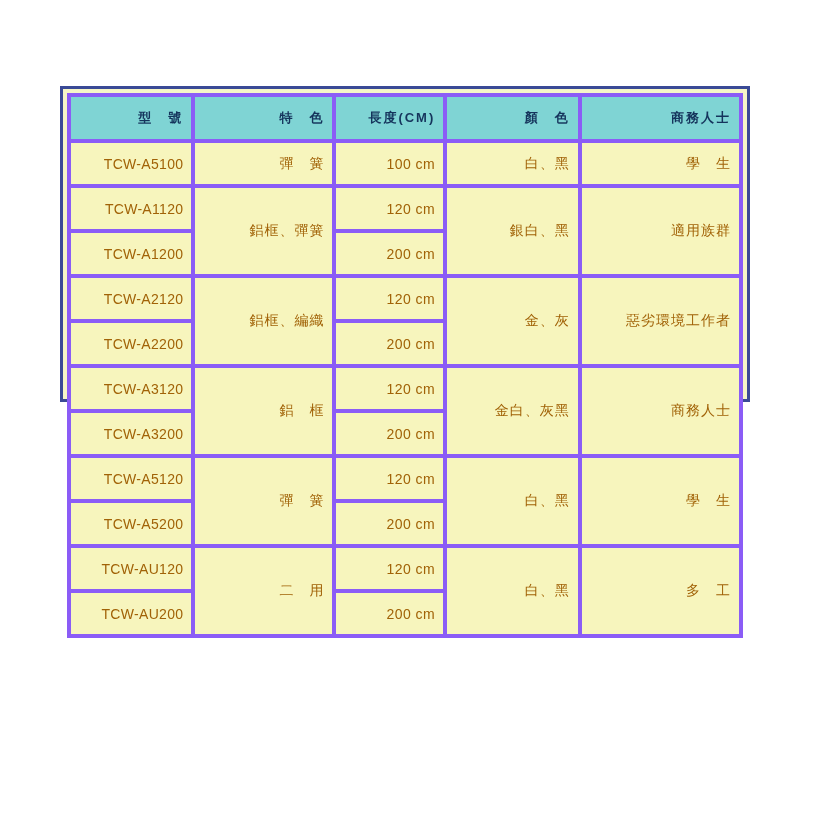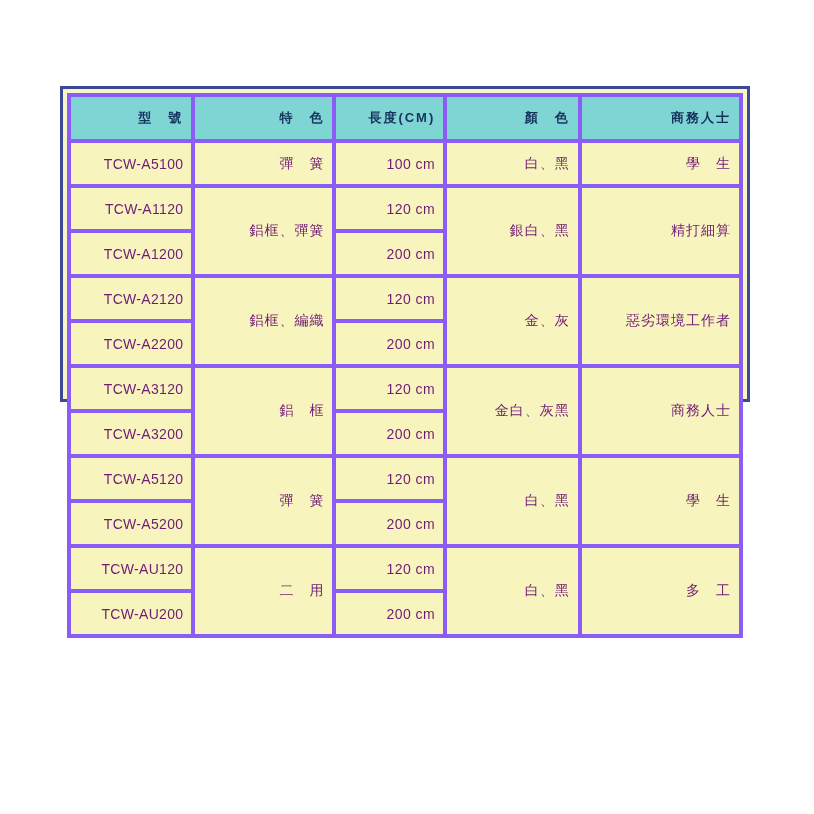--- a/index.html
+++ b/index.html
@@ -45,21 +45,21 @@
     color: #15345c;
     font-weight: bold;
     font-size: 13px;
     letter-spacing: 2px;
     height: 26px;
     border: 1px solid #ffffff;
   }
 
   tbody td {
     background: #f7f5bd;
-    color: #701a75;
+    color: #a16207;
     font-size: 14px;
     height: 25px;
   }
 
   td.model {
     letter-spacing: 0.3px;
     font-size: 14px;
   }
   td.feature {
     letter-spacing: 1px;
@@ -113,21 +113,21 @@
         <td class="length">100 cm</td>
         <td class="color">白、黑</td>
         <td class="target">學　生</td>
       </tr>
 
       <tr>
         <td class="model">TCW-A1120</td>
         <td class="feature" rowspan="2">鋁框、彈簧</td>
         <td class="length">120 cm</td>
         <td class="color" rowspan="2">銀白、黑</td>
-        <td class="target" rowspan="2">精打細算</td>
+        <td class="target" rowspan="2">適用族群</td>
       </tr>
       <tr>
         <td class="model">TCW-A1200</td>
         <td class="length">200 cm</td>
       </tr>
 
       <tr>
         <td class="model">TCW-A2120</td>
         <td class="feature" rowspan="2">鋁框、編織</td>
         <td class="length">120 cm</td>

